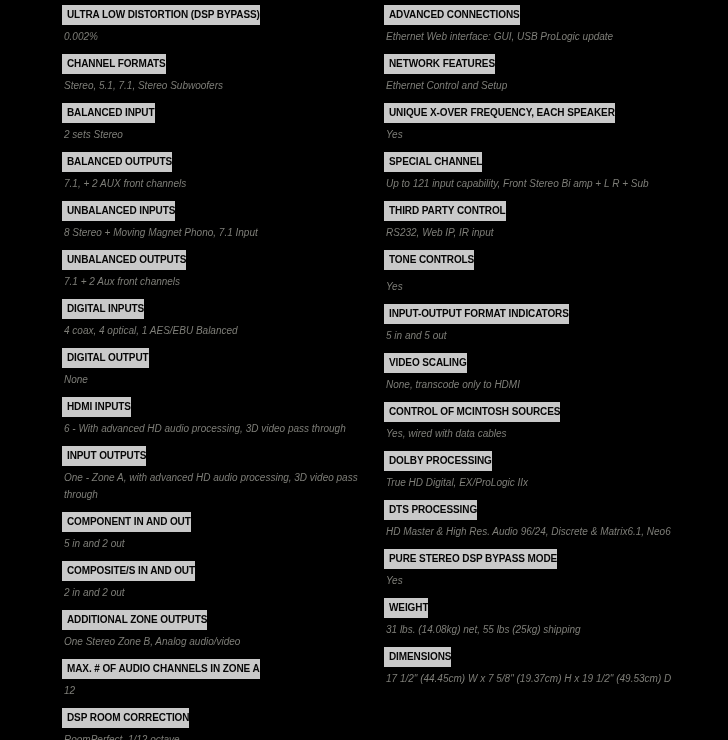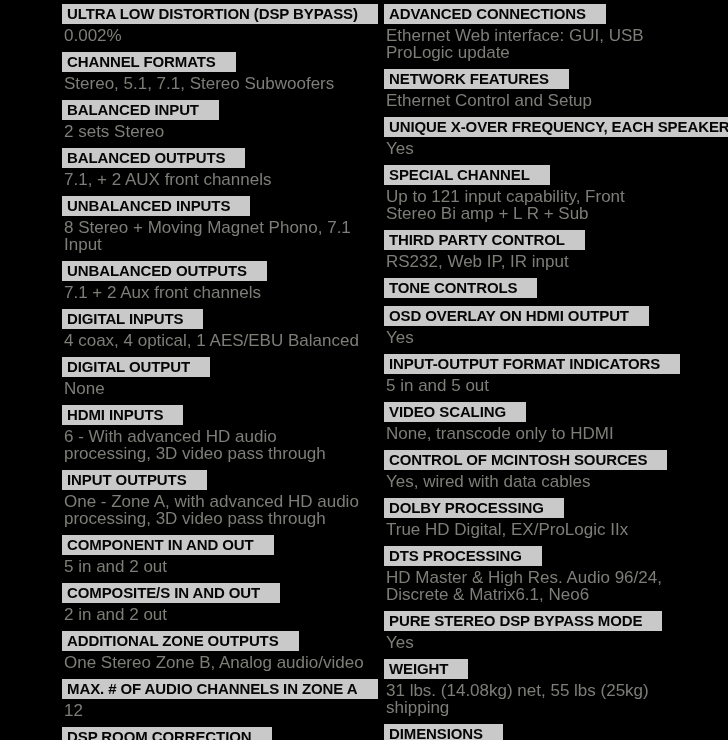--- a/index.html
+++ b/index.html
@@ -37,35 +37,36 @@
     padding-right: 4px;
   }
   .spec {
     margin: 0 0 8px 0;
   }
   .spec-label {
     display: inline-block;
     background: #c9c9c9;
     color: #050505;
     font-weight: bold;
-    font-size: 15px;
+    font-size: 10px;
     line-height: 16px;
     letter-spacing: -0.1px;
-    padding: 2px 20px 2px 5px;
+    padding: 2px 0 2px 5px;
     white-space: nowrap;
   }
   .spec-value {
     display: block;
     color: #7e7e78;
-    font-size: 17px;
+    font-size: 10px;
     line-height: 17px;
     margin-top: 3px;
     margin-left: 2px;
     max-width: 300px;
     text-rendering: optimizeSpeed;
+    font-style: italic;
   }
   .col-right .spec-value {
     max-width: 290px;
   }
 </style>
 </head>
 <body>
 
 <div class="sheet">
   <div class="col col-left">
@@ -85,21 +86,21 @@
       <div class="spec"><span class="spec-label">MAX. # OF AUDIO CHANNELS IN ZONE A</span><span class="spec-value">12</span></div>
       <div class="spec"><span class="spec-label">DSP ROOM CORRECTION</span><span class="spec-value">RoomPerfect, 1/12 octave</span></div>
     </div>
   <div class="col col-right">
       <div class="spec"><span class="spec-label">ADVANCED CONNECTIONS</span><span class="spec-value">Ethernet Web interface: GUI, USB ProLogic update</span></div>
       <div class="spec"><span class="spec-label">NETWORK FEATURES</span><span class="spec-value">Ethernet Control and Setup</span></div>
       <div class="spec"><span class="spec-label">UNIQUE X-OVER FREQUENCY, EACH SPEAKER</span><span class="spec-value">Yes</span></div>
       <div class="spec"><span class="spec-label">SPECIAL CHANNEL</span><span class="spec-value">Up to 121 input capability, Front Stereo Bi amp + L R + Sub</span></div>
       <div class="spec"><span class="spec-label">THIRD PARTY CONTROL</span><span class="spec-value">RS232, Web IP, IR input</span></div>
       <div class="spec"><span class="spec-label">TONE CONTROLS</span></div>
-      <div class="spec"><span class="spec-label">OSD OVERLAY ON HDMI OUTPUT</span><span class="spec-value">Yes</span></div>
+      <div class="spec"><span class="spec-value">Yes</span></div>
       <div class="spec"><span class="spec-label">INPUT-OUTPUT FORMAT INDICATORS</span><span class="spec-value">5 in and 5 out</span></div>
       <div class="spec"><span class="spec-label">VIDEO SCALING</span><span class="spec-value">None, transcode only to HDMI</span></div>
       <div class="spec"><span class="spec-label">CONTROL OF MCINTOSH SOURCES</span><span class="spec-value">Yes, wired with data cables</span></div>
       <div class="spec"><span class="spec-label">DOLBY PROCESSING</span><span class="spec-value">True HD Digital, EX/ProLogic IIx</span></div>
       <div class="spec"><span class="spec-label">DTS PROCESSING</span><span class="spec-value">HD Master &amp; High Res. Audio 96/24, Discrete &amp; Matrix6.1, Neo6</span></div>
       <div class="spec"><span class="spec-label">PURE STEREO DSP BYPASS MODE</span><span class="spec-value">Yes</span></div>
       <div class="spec"><span class="spec-label">WEIGHT</span><span class="spec-value">31 lbs. (14.08kg) net, 55 lbs (25kg) shipping</span></div>
       <div class="spec"><span class="spec-label">DIMENSIONS</span><span class="spec-value">17 1/2" (44.45cm) W x 7 5/8" (19.37cm) H x 19 1/2" (49.53cm) D</span></div>
     </div>
 </div>

